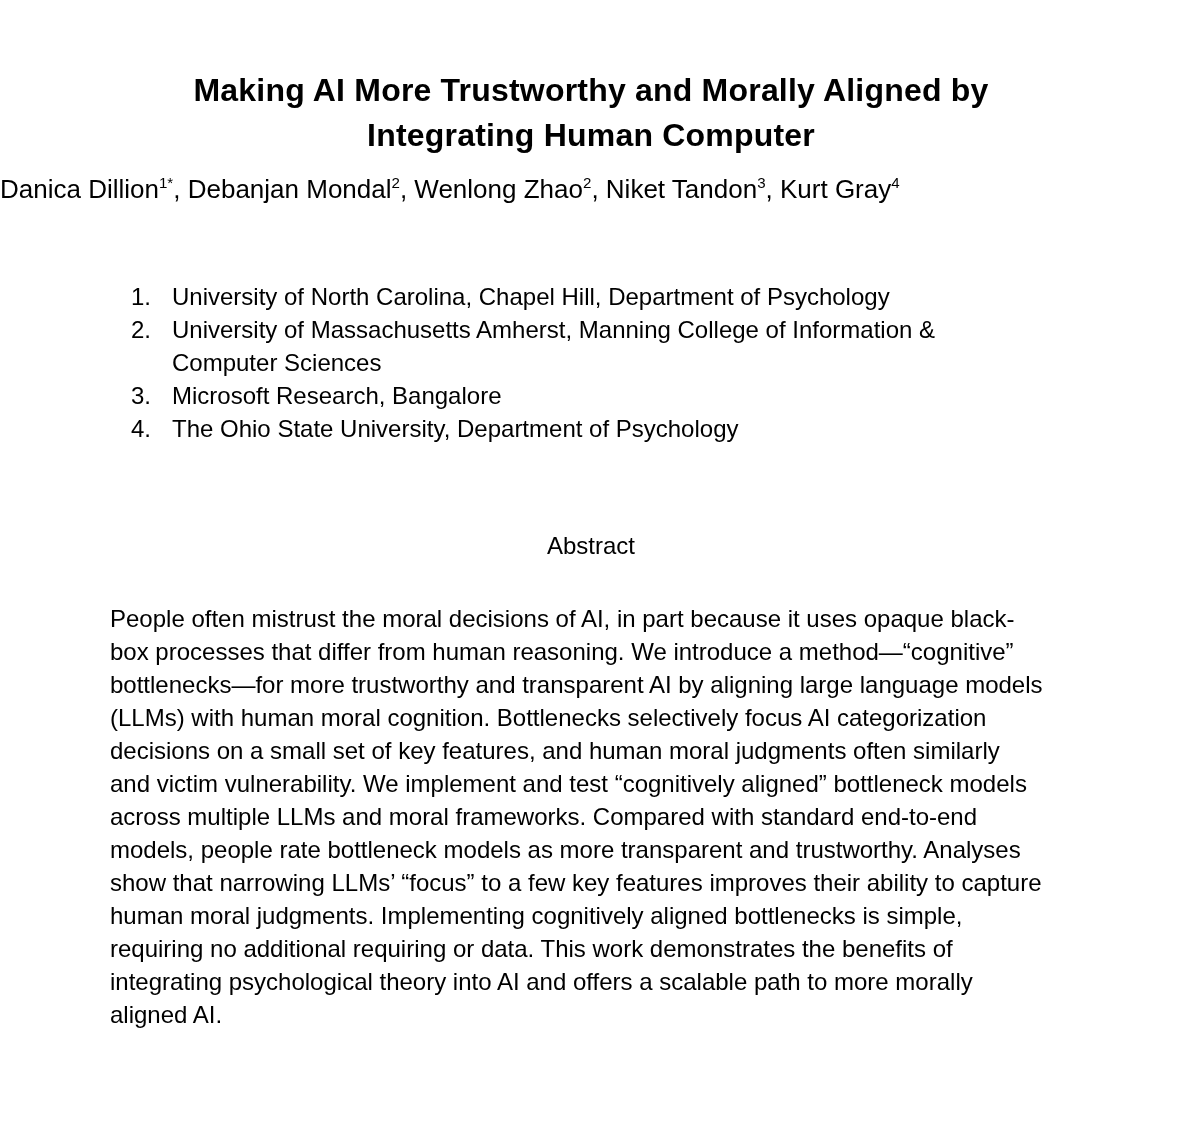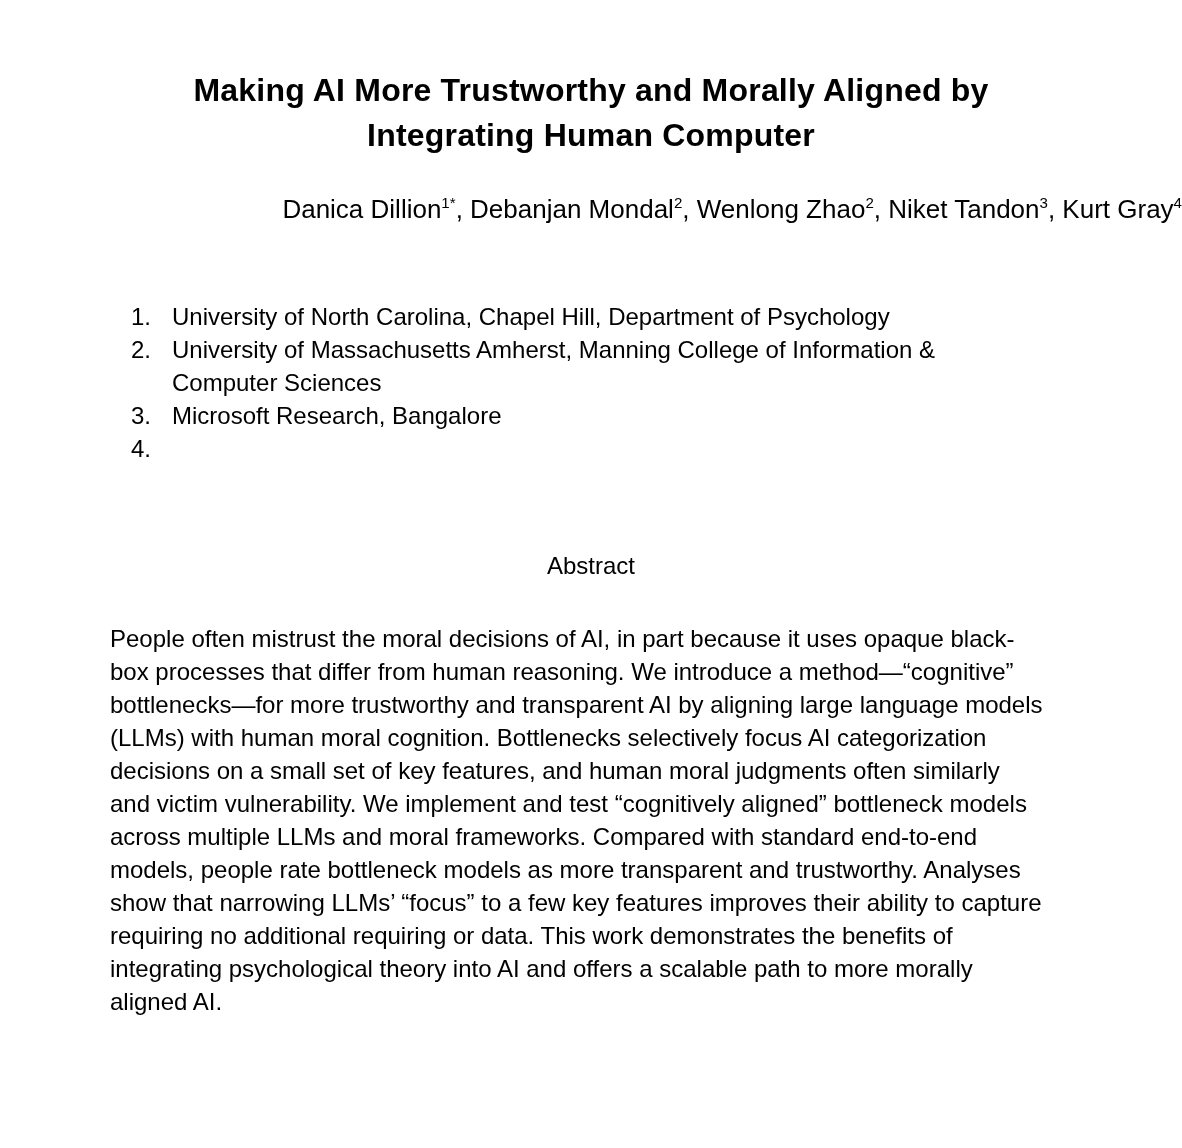--- a/index.html
+++ b/index.html
@@ -17,22 +17,22 @@
 
   .paper-title {
     text-align: center;
     font-size: 32px;
     font-weight: bold;
     line-height: 45px;
     letter-spacing: 0.2px;
   }
 
   .author-line {
-    margin-top: 36px;
-    text-align: right;
+    margin-top: 16px;
+    text-align: left;
     font-size: 26px;
     line-height: 30px;
   }
   .author-line sup {
     font-size: 0.58em;
     line-height: 0;
     vertical-align: super;
   }
 
   .affiliations {
@@ -82,33 +82,35 @@
       <div class="affiliation-row">
         <div class="affiliation-number">2.</div>
         <div class="affiliation-text">University of Massachusetts Amherst, Manning College of Information &amp; Computer Sciences</div>
       </div>
       <div class="affiliation-row">
         <div class="affiliation-number">3.</div>
         <div class="affiliation-text">Microsoft Research, Bangalore</div>
       </div>
       <div class="affiliation-row">
         <div class="affiliation-number">4.</div>
+        <div class="affiliation-text">The Ohio State University, Department of Psychology</div>
       </div>
     </div>
 
   <div class="abstract-heading">Abstract</div>
 
   <div class="abstract-body">
       <div class="abstract-line">People often mistrust the moral decisions of AI, in part because it uses opaque black-</div>
       <div class="abstract-line">box processes that differ from human reasoning. We introduce a method—“cognitive”</div>
       <div class="abstract-line">bottlenecks—for more trustworthy and transparent AI by aligning large language models</div>
       <div class="abstract-line">(LLMs) with human moral cognition. Bottlenecks selectively focus AI categorization</div>
       <div class="abstract-line">decisions on a small set of key features, and human moral judgments often similarly</div>
       <div class="abstract-line">and victim vulnerability. We implement and test “cognitively aligned” bottleneck models</div>
       <div class="abstract-line">across multiple LLMs and moral frameworks. Compared with standard end-to-end</div>
       <div class="abstract-line">models, people rate bottleneck models as more transparent and trustworthy. Analyses</div>
       <div class="abstract-line">show that narrowing LLMs’ “focus” to a few key features improves their ability to capture</div>
+      <div class="abstract-line">human moral judgments. Implementing cognitively aligned bottlenecks is simple,</div>
       <div class="abstract-line">requiring no additional requiring or data. This work demonstrates the benefits of</div>
       <div class="abstract-line">integrating psychological theory into AI and offers a scalable path to more morally</div>
       <div class="abstract-line">aligned AI.</div>
     </div>
 
 </div>
 
 </body></html>

